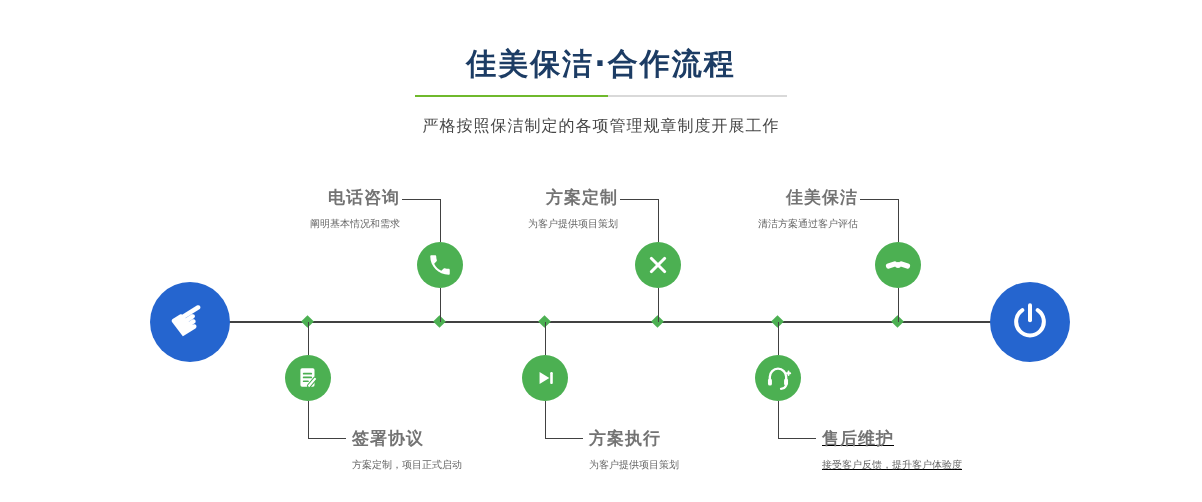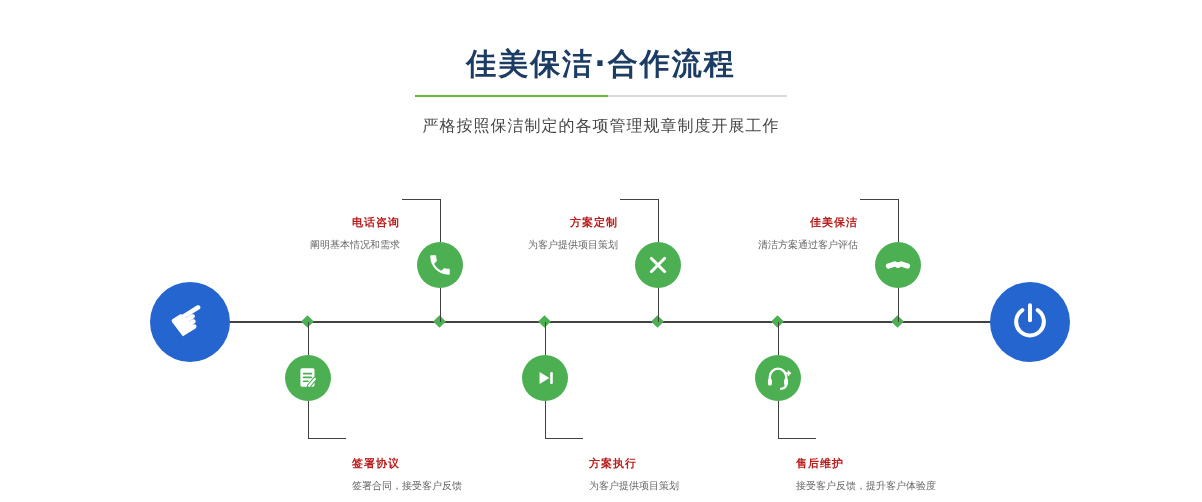--- a/index.html
+++ b/index.html
@@ -57,22 +57,22 @@
   .v-bot-dn-2 { left:545px; top:401px; height:37px; }
   .h-bot-2    { left:545px; top:438px; width:38px; }
   .v-bot-up-3 { left:778px; top:322px; height:33px; }
   .v-bot-dn-3 { left:778px; top:401px; height:37px; }
   .h-bot-3    { left:778px; top:438px; width:38px; }
 
   
   .label-top { position:absolute; top:186px; width:240px; text-align:right; }
   .lt1 { right:802px; } .lt2 { right:584px; } .lt3 { right:344px; }
   .label-bottom { position:absolute; top:427px; width:270px; text-align:left; }
-  .lb1 { left:352px; } .lb2 { left:589px; } .lb3 { left:796px; }
-  .step-label { font-size:11px; font-weight:bold; color:#b91c1c; letter-spacing:1px;margin-top:29px; }
+  .lb1 { left:352px; } .lb2 { left:589px; } .lb3 { left:822px;text-decoration:underline; }
+  .step-label { font-size:17px; font-weight:bold; color:#737373; letter-spacing:1px; }
   .step-desc  { margin-top:8px; font-size:10px; color:#666666; }
 
   svg { display:block; }
 </style>
 </head>
 <body>
 
 <div class="stage">
 
   <div class="title">佳美保洁·合作流程</div>
@@ -199,21 +199,21 @@
     <div class="step-label">方案定制</div>
     <div class="step-desc">为客户提供项目策划</div>
   </div>
   <div class="label-top lt3">
     <div class="step-label">佳美保洁</div>
     <div class="step-desc">清洁方案通过客户评估</div>
   </div>
 
   <div class="label-bottom lb1">
     <div class="step-label">签署协议</div>
-    <div class="step-desc">签署合同，接受客户反馈</div>
+    <div class="step-desc">方案定制，项目正式启动</div>
   </div>
   <div class="label-bottom lb2">
     <div class="step-label">方案执行</div>
     <div class="step-desc">为客户提供项目策划</div>
   </div>
   <div class="label-bottom lb3">
     <div class="step-label">售后维护</div>
     <div class="step-desc">接受客户反馈，提升客户体验度</div>
   </div>
 

